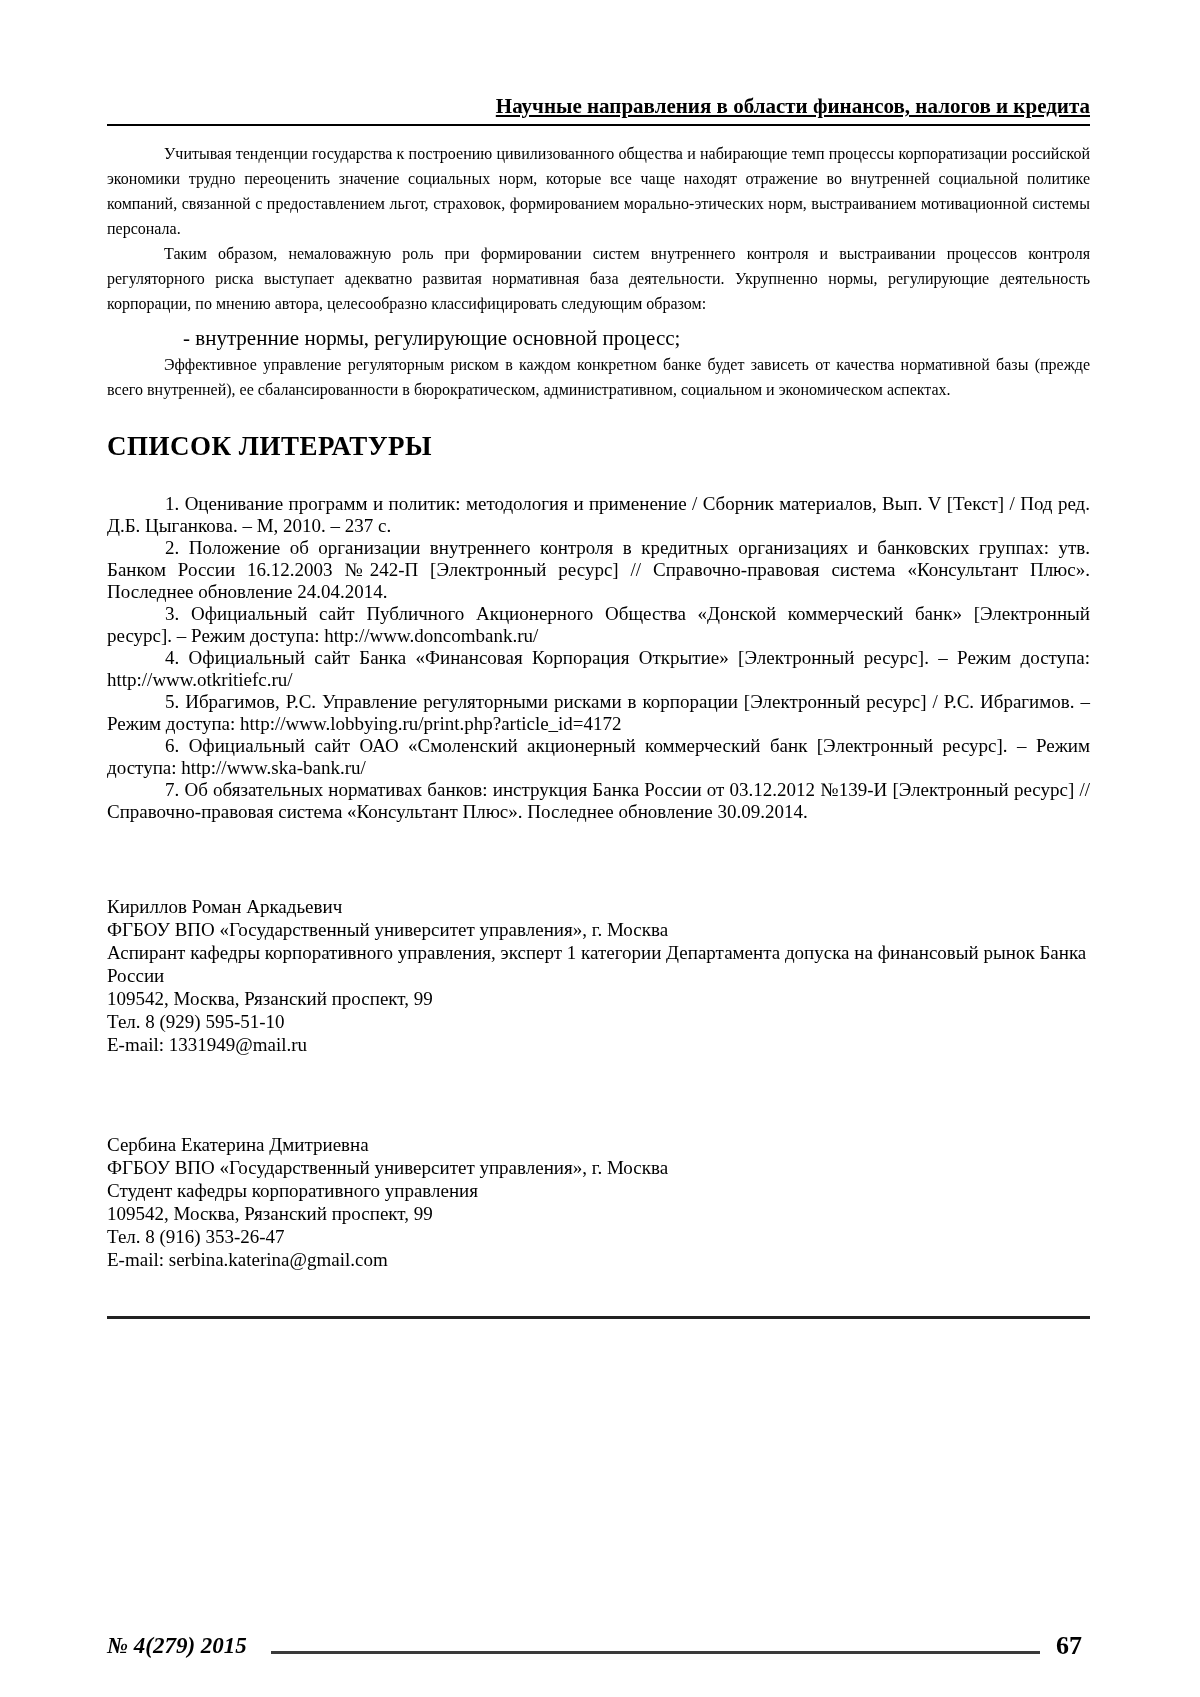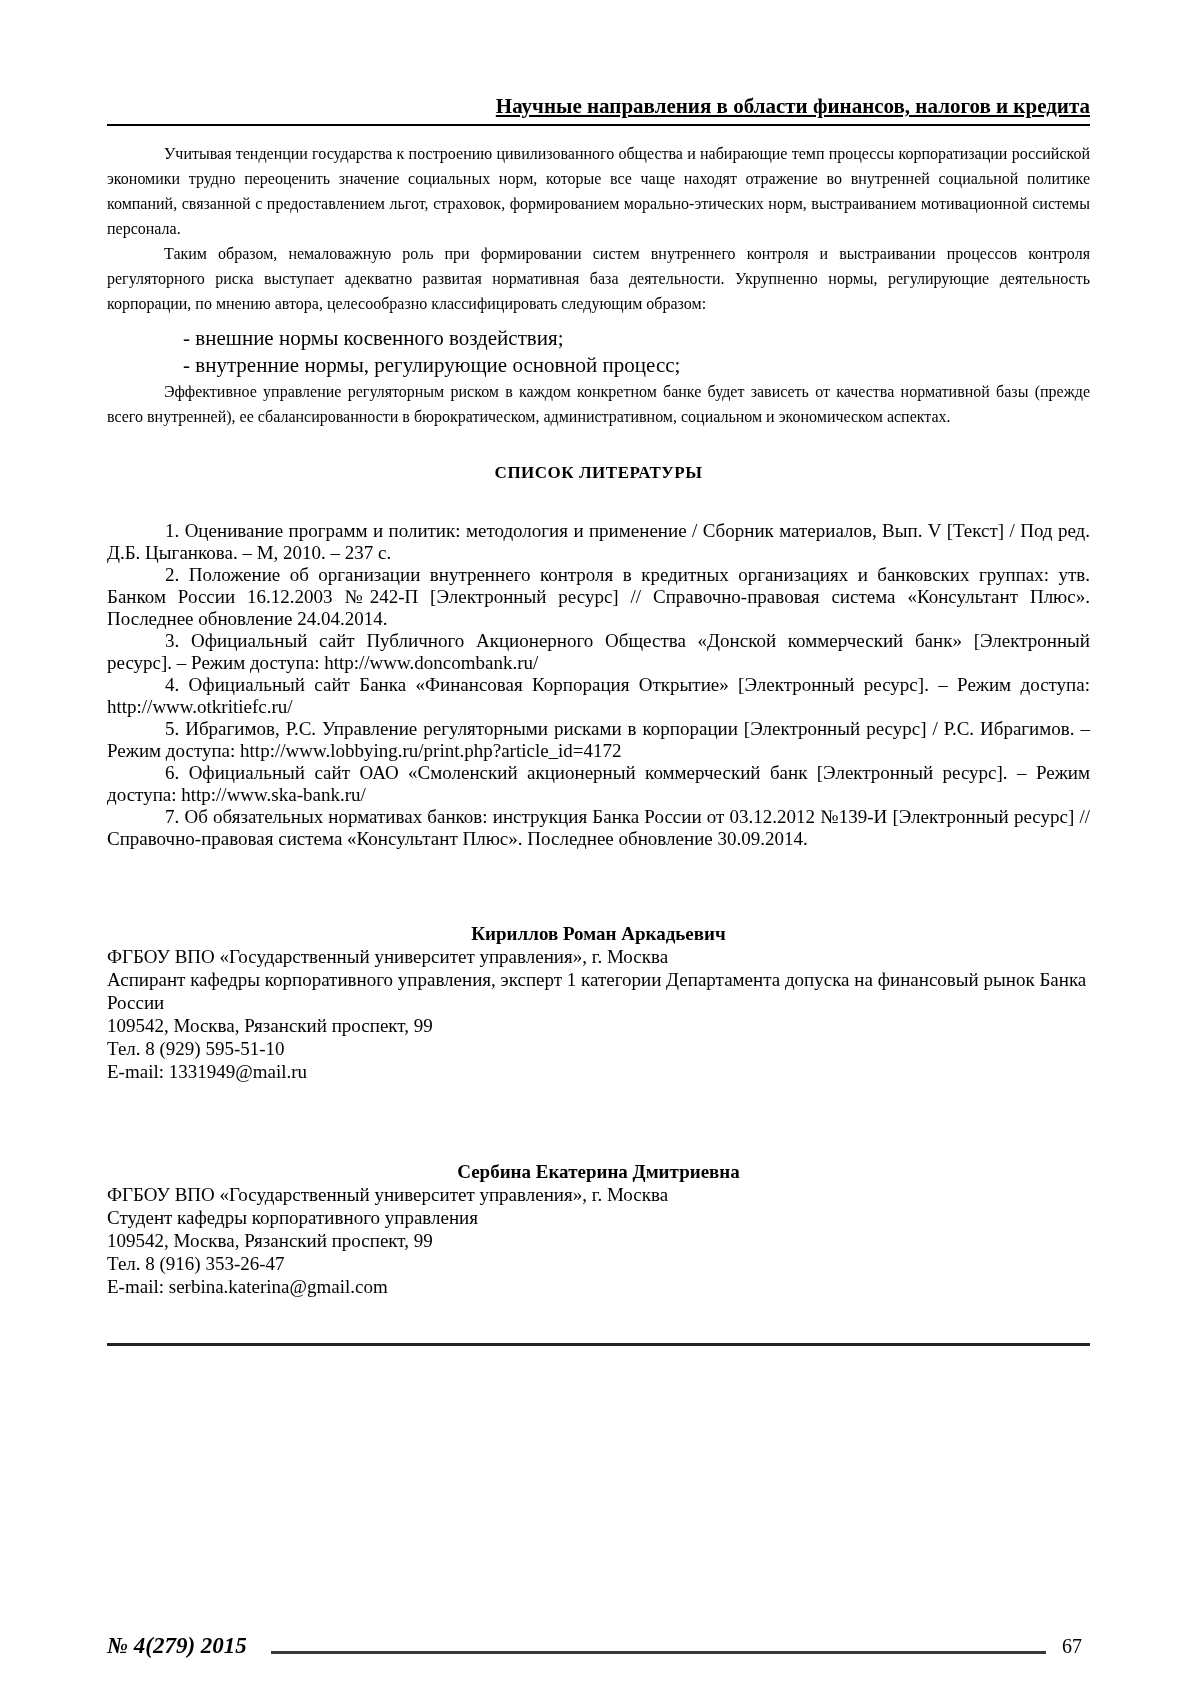--- a/index.html
+++ b/index.html
@@ -38,38 +38,37 @@
   .body-p.first { margin-top: 15px; }
   .norm-list { margin-top: 9px; }
   .norm-list .list-line {
     font-size: 21px;
     line-height: 27px;
     padding-left: 76px;
   }
   
   .refs-heading {
     margin-top: 31px;
-    text-align: center;
-    font-size: 17px;
+    font-size: 27px;
     font-weight: bold;
     letter-spacing: 0.5px;
     line-height: 26px;
   }
   .refs { margin-top: 34px; }
   .ref {
     font-size: 19px;
     line-height: 22px;
     text-align: justify;
     text-indent: 58px;
   }
   
   .author { font-size: 19px; line-height: 23px; }
   .author-1 { margin-top: 72px; }
   .author-2 { margin-top: 77px; }
-  .author .author-name { font-weight: bold; text-align: center; }
+  .author .author-name { font-weight: normal; }
   .author p { text-align: left; }
   
   .end-rule {
     margin-top: 45px;
     border-bottom: 3px solid #222;
     width: 100%;
     height: 0;
   }
   
   .page-footer {
@@ -86,41 +85,40 @@
     line-height: 28px;
     white-space: nowrap;
   }
   .page-footer .footer-rule {
     flex: 1;
     border-bottom: 3px solid #3a3a3a;
     margin: 0 16px 6px 24px;
     height: 0;
   }
   .page-footer .page-num {
-    font-weight: normal;
-    font-size: 20px;
+    font-weight: bold;
+    font-size: 26px;
     line-height: 28px;
   }
 </style>
 </head>
 <body>
 
 <div class="page">
 
   <header class="running-header">
     <span class="hdr-title">Научные направления в области финансов, налогов и кредита</span>
   </header>
 
   <main>
 
     <p class="body-p first">Учитывая тенденции государства к построению цивилизованного общества и набирающие темп процессы корпоратизации российской экономики трудно переоценить значение социальных норм, которые все чаще находят отражение во внутренней социальной политике компаний, связанной с предоставлением льгот, страховок, формированием морально-этических норм, выстраиванием мотивационной системы персонала.</p>
     <p class="body-p">Таким образом, немаловажную роль при формировании систем внутреннего контроля и выстраивании процессов контроля регуляторного риска выступает адекватно развитая нормативная база деятельности. Укрупненно нормы, регулирующие деятельность корпорации, по мнению автора, целесообразно классифицировать следующим образом:</p>
 
     <div class="norm-list">
-      <p class="list-line">- внешние нормы косвенного воздействия;</p>
       <p class="list-line">- внутренние нормы, регулирующие основной процесс;</p>
     </div>
 
     <p class="body-p">Эффективное управление регуляторным риском в каждом конкретном банке будет зависеть от качества нормативной базы (прежде всего внутренней), ее сбалансированности в бюрократическом, административном, социальном и экономическом аспектах.</p>
 
     <h2 class="refs-heading">СПИСОК ЛИТЕРАТУРЫ</h2>
 
     <div class="refs">
       <p class="ref">1. Оценивание программ и политик: методология и применение / Сборник материалов, Вып. V [Текст] / Под ред. Д.Б. Цыганкова. – М, 2010. – 237 с.</p>
       <p class="ref">2. Положение об организации внутреннего контроля в кредитных организациях и банковских группах: утв. Банком России 16.12.2003 №242-П [Электронный ресурс] // Справочно-правовая система «Консультант Плюс». Последнее обновление 24.04.2014.</p>

